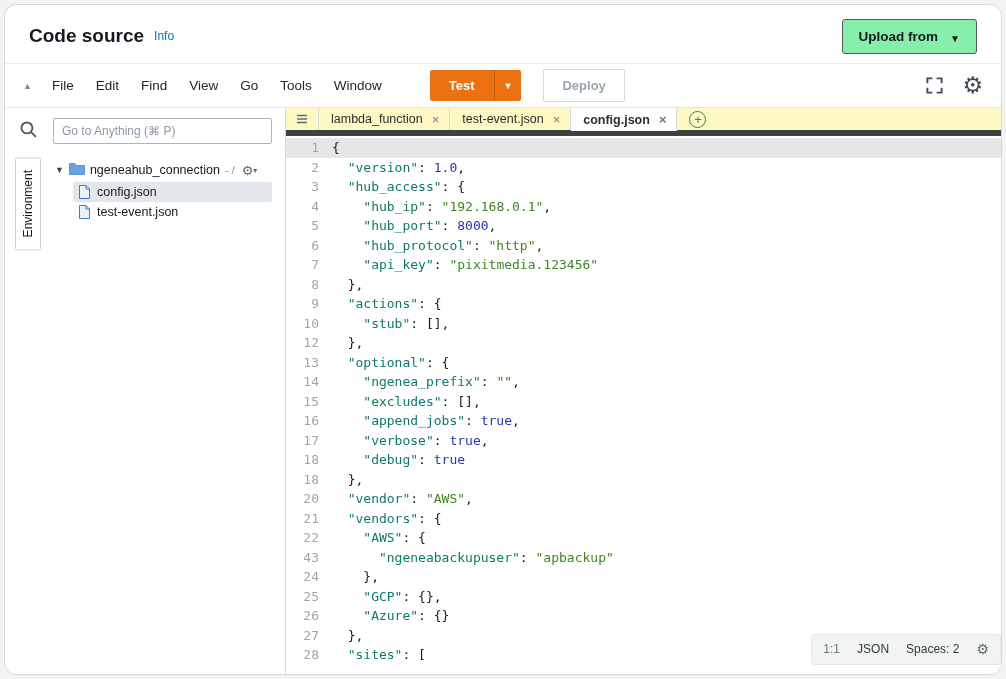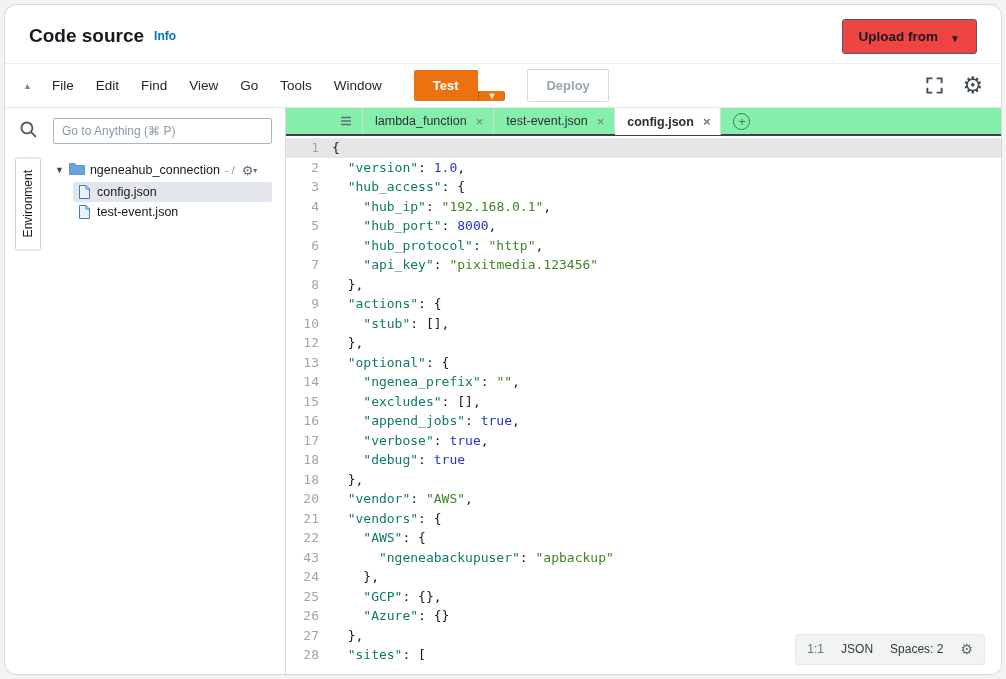--- a/index.html
+++ b/index.html
@@ -2,30 +2,30 @@
 <html style="--accent-orange: #ec7211; --link-blue: #0073bb; --key: #0d7a68; --string: #408522; --number: #2732c4; --plain: #16191f;"><head>
 <meta charset="utf-8">
 <style>
   * { margin:0; padding:0; box-sizing:border-box; }
   html,body { width:1006px; height:679px; background:#f2f3f3; font-family:"Liberation Sans",sans-serif; }
   .card { position:absolute; inset:4px; background:#fff; border:1px solid #d5d9d9; border-radius:12px; overflow:hidden; display:flex; flex-direction:column; }
 
   
   .header { display:flex; align-items:center; padding:14px 24px 10px; height:58px; flex-shrink:0; }
   .title { font-size:19px; font-weight:700; color:#16191f; }
-  .info-link { margin-left:10px; font-size:12px; font-weight:700; color:var(--link-blue,#0073bb); text-decoration:none; cursor:pointer; }
-  .upload-btn { margin-left:auto; display:flex; align-items:flex-end; gap:12px; background:#ef4444; border:1px solid #545b64; border-radius:3px; padding:9px 16px; font-size:13.5px; font-weight:700; color:#16191f; font-family:inherit; cursor:pointer; }
+  .info-link { margin-left:10px; font-size:12px; font-weight:400; color:var(--link-blue,#0073bb); text-decoration:none; cursor:pointer; }
+  .upload-btn { margin-left:auto; display:flex; align-items:flex-end; gap:12px; background:#86efac; border:1px solid #545b64; border-radius:3px; padding:9px 16px; font-size:13.5px; font-weight:700; color:#16191f; font-family:inherit; cursor:pointer; }
   .upload-btn .caret { font-size:10px; color:#16191f; }
 
   
   .menubar { display:flex; align-items:center; height:45px; padding:0 18px; border-top:1px solid #eaeded; border-bottom:1px solid #e4e7e7; flex-shrink:0; background:#fff; }
   .collapse { font-size:9px; color:#7d8998; margin-right:20px; cursor:pointer; }
   .menus { display:flex; align-items:center; }
   .menu-item { font-size:13.5px; color:#23272b; margin-right:22px; cursor:pointer; }
-  .test-split { display:flex; margin-left:10px;align-items:flex-end; }
+  .test-split { display:flex; margin-left:26px; }
   .test-main { background:var(--accent-orange,#ec7211); color:#fff; border:none; font-weight:700; font-size:13px; padding:8px 19px; border-radius:2px 0 0 2px; font-family:inherit; cursor:pointer; }
   .test-caret { background:var(--accent-orange,#ec7211); color:#fff; border:none; border-left:1px solid rgba(0,0,0,.18); padding:0 9px; border-radius:0 2px 2px 0; font-size:9px; cursor:pointer; }
   .deploy { margin-left:22px; background:#fff; border:1px solid #d5dbdb; border-radius:2px; padding:8px 18px; font-size:13px; font-weight:700; color:#9aa5ad; font-family:inherit; cursor:default; }
   .mb-right { margin-left:auto; display:flex; align-items:center; gap:18px; }
   .fullscreen { display:flex; cursor:pointer; }
   .gear-big { font-family:"DejaVu Sans",sans-serif; font-size:23px; color:#3f4b53; line-height:1; cursor:pointer; }
 
   
   .main { flex:1; display:flex; min-height:0; }
 
@@ -44,40 +44,40 @@
   .folder-gear { margin-left:2px; color:#5f6b7a; font-family:"DejaVu Sans",sans-serif; font-size:13px; cursor:pointer; }
   .folder-gear i { font-style:normal; font-size:8px; vertical-align:2px; }
   .file-list { margin-top:2px; }
   .file-row { display:flex; align-items:center; gap:7px; margin-left:20px; padding:3px 6px; border-radius:2px; cursor:pointer; }
   .file-row.selected { background:#e4e7ea; }
   .file-icon { display:flex; }
   .file-label { white-space:nowrap; }
 
   
   .editor { flex:1; display:flex; flex-direction:column; min-width:0; }
-  .tabbar { height:28px; flex-shrink:0; background:#86efac; border-bottom:2px solid #404040; display:flex; align-items:stretch;padding-left:44px; }
+  .tabbar { height:28px; flex-shrink:0; background:#fef9c3; border-bottom:6px solid #404040; display:flex; align-items:stretch; }
   .tablist-btn { width:32px; display:flex; align-items:center; justify-content:center; cursor:pointer; }
   .tabs { display:flex; align-items:stretch; }
   .tab { display:flex; align-items:center; gap:9px; padding:0 10px 0 12px; font-size:12.5px; color:#2a2e33; border-right:1px solid #d8dadc; cursor:pointer; white-space:nowrap; }
   .tabs .tab:first-child { border-left:1px solid #d8dadc; }
   .tab.active { background:#fff; font-weight:700; margin-bottom:-1px; }
   .tab-close { font-size:13px; color:#6e7781; cursor:pointer; line-height:1; }
   .plus-btn { align-self:center; margin-left:12px; width:17px; height:17px; border:1.4px solid #2d8653; border-radius:50%; color:#2d8653; display:flex; align-items:center; justify-content:center; font-size:13px; line-height:1; cursor:pointer; }
 
   .code-area { flex:1; position:relative; overflow:hidden; background:#fff; font-family:"DejaVu Sans Mono",monospace; font-size:13px; line-height:19.5px; padding-top:2px; }
   .code-line { display:flex; white-space:pre; }
   .code-line.active { background:#e6e6e6; }
   .gutter { width:46px; flex-shrink:0; text-align:right; padding-right:13px; color:#a0a6ac; }
   .code-text { flex:1; }
   .tk-p { color:var(--plain,#16191f); }
   .tk-k { color:var(--key,#0d7a68); }
   .tk-s { color:var(--string,#408522); }
   .tk-n, .tk-b { color:var(--number,#2732c4); }
 
-  .status-overlay { position:absolute; right:16px; bottom:9px; display:flex; align-items:center; gap:17px; background:#f2f3f3; border:1px solid #e6e8ea; border-radius:3px; padding:5px 11px; font-family:"Liberation Sans",sans-serif; font-size:12px; color:#31393f; }
+  .status-overlay { position:absolute; right:0; bottom:9px; display:flex; align-items:center; gap:17px; background:#f2f3f3; border:1px solid #e6e8ea; border-radius:3px; padding:5px 11px; font-family:"Liberation Sans",sans-serif; font-size:12px; color:#31393f; }
   .status-overlay .dim { color:#697586; }
   .gear-sm { font-family:"DejaVu Sans",sans-serif; font-size:14px; color:#5a6570; line-height:1; cursor:pointer; }
   .status-overlay span { cursor:pointer; }
 </style>
 </head>
 <body>
 
 <div class="card">
 
   <div class="header">

